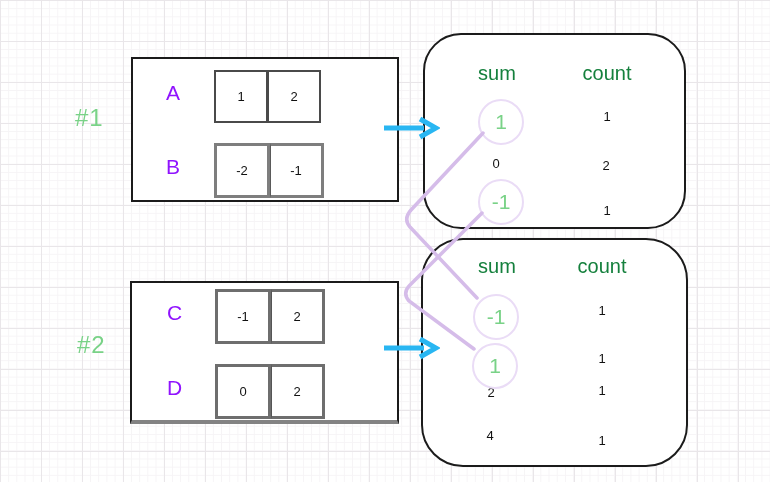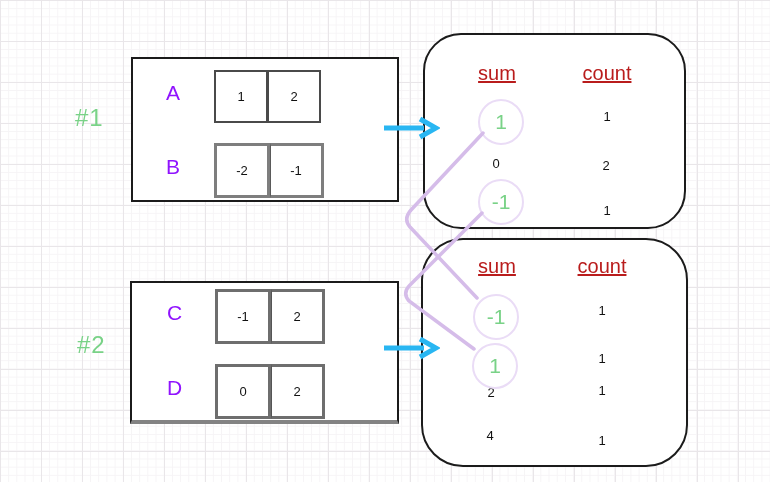--- a/index.html
+++ b/index.html
@@ -19,21 +19,21 @@
   .panel{position:absolute;background:#fff;border:2px solid #1b1b1b;z-index:1;}
   .round-panel{position:absolute;background:#fff;border:2px solid #1b1b1b;z-index:1;}
   .arr-label{font-size:21px;color:#9013fe;}
   .cells{position:absolute;display:flex;}
   .cell{width:50px;height:49px;background:#fff;display:flex;align-items:center;justify-content:center;
         font-size:13px;color:#111;}
   .cells-a .cell{border:2px solid #4a4a4a;} .cells-a .cell+.cell{border-left:1.5px solid #4a4a4a;}
   .cells-b .cell{border:3px solid #7e7e7e;} .cells-b .cell+.cell{border-left:1.5px solid #5a5a5a;}
   .cells-c .cell{border:3px solid #6e6e6e;} .cells-c .cell+.cell{border-left:1.5px solid #555;}
   .cells-d .cell{border:3px solid #6e6e6e;} .cells-d .cell+.cell{border-left:1.5px solid #555;}
-  .hdr{font-size:20px;color:#b91c1c;text-align:center;text-decoration:underline;}
+  .hdr{font-size:20px;color:#15803d;text-align:center;}
   .num{font-size:13px;color:#111;text-align:center;}
   .sum-circle{position:absolute;width:42px;height:42px;border:2px solid #eadcf6;border-radius:50%;
       display:flex;align-items:center;justify-content:center;font-size:21px;color:#79d287;z-index:3;background:transparent;}
   .conn{position:absolute;left:0;top:0;z-index:2;pointer-events:none;}
   .arrow-svg{position:absolute;z-index:4;}
 </style>
 </head>
 <body>
 
 <div class="abs tag" style="left:75px;top:104px;">#1</div>

